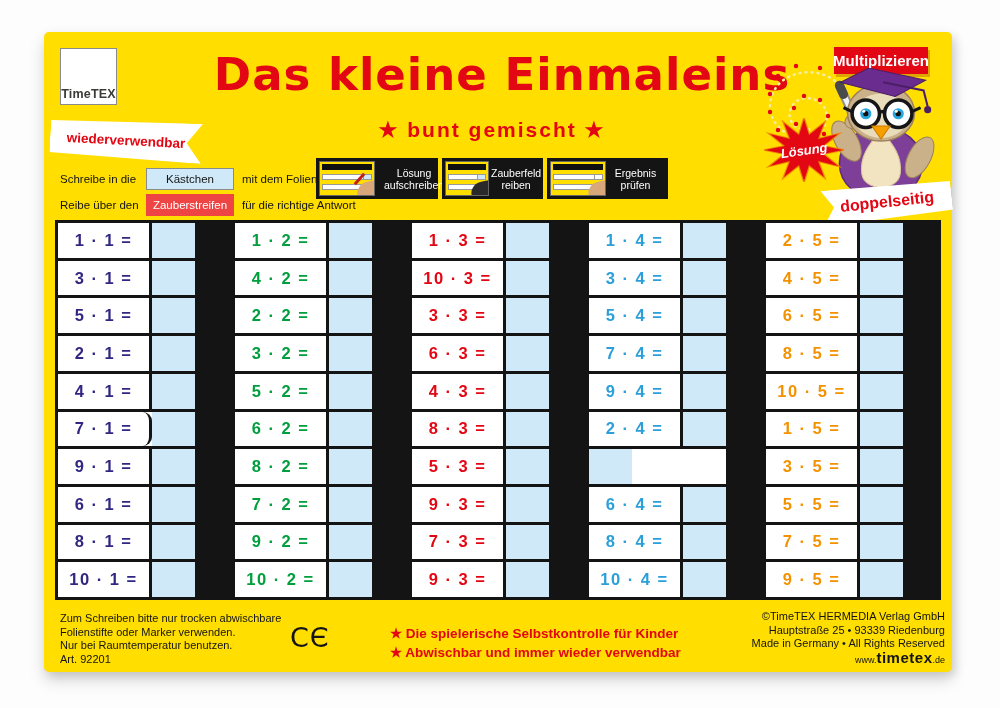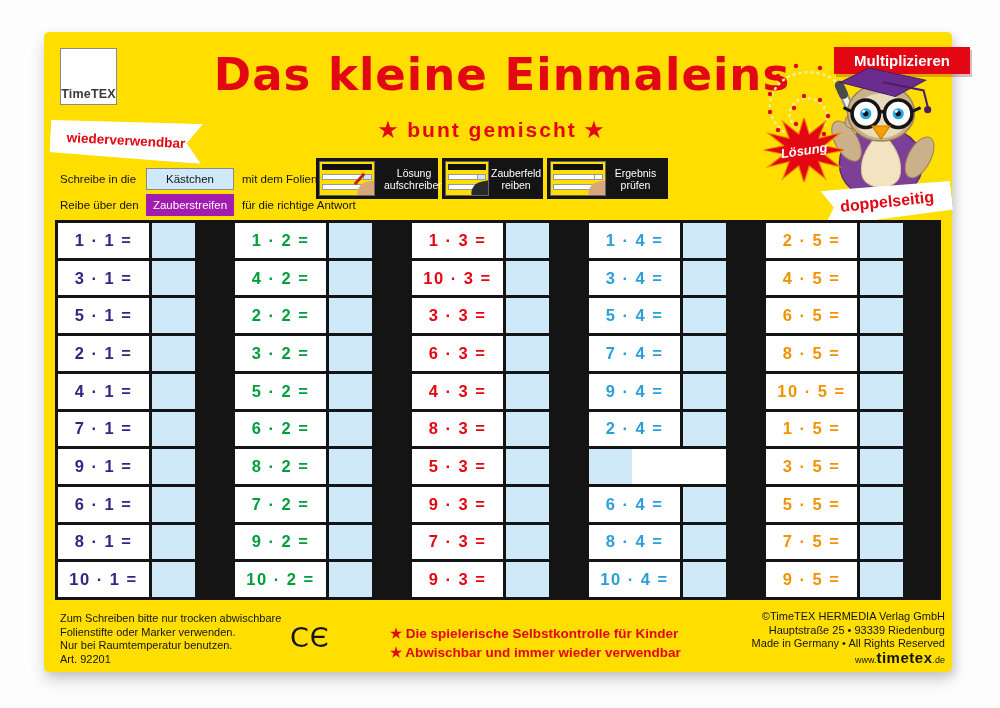--- a/index.html
+++ b/index.html
@@ -16,40 +16,40 @@
   .logo span { font-size:12.5px; color:#3b3b3a; letter-spacing:.2px; padding-bottom:3px; font-weight:600; }
 
   
   .title { position:absolute; left:150px; top:16px; width:616px; text-align:center;
            font-size:45px; font-weight:bold; color:#e30613; letter-spacing:1px;
            font-family:"DejaVu Sans", sans-serif; }
   .subtitle { position:absolute; left:150px; top:86px; width:596px; text-align:center;
               font-size:21px; font-weight:bold; color:#e30613; letter-spacing:2px; }
 
   
-  .badge { position:absolute; left:790px; top:15px; width:136px; height:27px; background:#e30613;
+  .badge { position:absolute; left:790px; top:15px; width:94px; height:27px; background:#e30613;
            color:#fff; font-size:15px; font-weight:bold; display:flex; align-items:center;
            justify-content:center; box-shadow:2px 3px 0 rgba(120,0,0,.25); }
 
   
   .ribbon { position:absolute; background:#fff; display:flex; align-items:center; justify-content:center;
             color:#e30613; font-weight:bold; box-shadow:1px 2px 2px rgba(0,0,0,.12); }
   .ribbon-left { left:6px; top:88px; width:152px; height:40px; font-size:13.5px; transform:rotate(3deg);
             clip-path:polygon(0 10%, 100% 0, 90% 50%, 100% 100%, 0 90%); }
   .ribbon-right { left:778px; top:152px; width:130px; height:36px; font-size:16px; transform:rotate(-6deg);
             clip-path:polygon(0 0, 100% 10%, 100% 90%, 0 100%, 9% 50%); }
 
   
   .legend { position:absolute; left:16px; width:330px; height:23px; display:flex; align-items:center; }
   .legend .lab { width:86px; font-size:11.5px; color:#141414; }
   .legend .lab2 { font-size:11.5px; color:#141414; margin-left:8px; }
   .legend .sample { width:88px; height:22px; display:flex; align-items:center; justify-content:center;
                     font-size:11.5px; }
   .sample-blue { background:#cfe9f8; border:1px solid #8a8a8a; color:#141414; }
-  .sample-black { background:#a21caf; color:#fff; }
+  .sample-black { background:#ef4444; color:#fff; }
 
   
   .step { position:absolute; top:126px; height:41px; background:#141414; display:flex;
           align-items:center; padding:3px; }
   .step .txt { flex:1; color:#fff; font-size:10.5px; line-height:12px; text-align:center; padding:0 2px; }
   .thumb { position:relative; width:56px; height:35px; background:#ffde00; border:1px solid #666; overflow:hidden; flex:none; }
   .t-bar { position:absolute; top:2px; left:2px; right:2px; height:6px; background:#101010; }
   .t-row { position:absolute; left:2px; right:2px; height:6px; background:#fff; border:1px solid #999; }
   .t-cell { position:absolute; width:9px; height:6px; background:#cfe9f8; border:1px solid #999; }
   .t-hand { position:absolute; right:-3px; bottom:-5px; width:20px; height:18px; background:#d8a87a;
@@ -247,21 +247,21 @@
           </div>
           <div class="mrow">
             <div class="eq" style="color: rgb(49, 39, 131);">2 · 1 =</div>
             <div class="ans" style="background: rgb(207, 233, 248);"></div>
           </div>
           <div class="mrow">
             <div class="eq" style="color: rgb(49, 39, 131);">4 · 1 =</div>
             <div class="ans" style="background: rgb(207, 233, 248);"></div>
           </div>
           <div class="mrow">
-            <div class="eq" style="color: rgb(49, 39, 131);">7 · 1 =</div>
+            <div class="eq" style="color: rgb(49, 39, 131); border-radius: 9px;">7 · 1 =</div>
             <div class="ans" style="background: rgb(207, 233, 248);"></div>
           </div>
           <div class="mrow">
             <div class="eq" style="color: rgb(49, 39, 131);">9 · 1 =</div>
             <div class="ans" style="background: rgb(207, 233, 248);"></div>
           </div>
           <div class="mrow">
             <div class="eq" style="color: rgb(49, 39, 131);">6 · 1 =</div>
             <div class="ans" style="background: rgb(207, 233, 248);"></div>
           </div>

